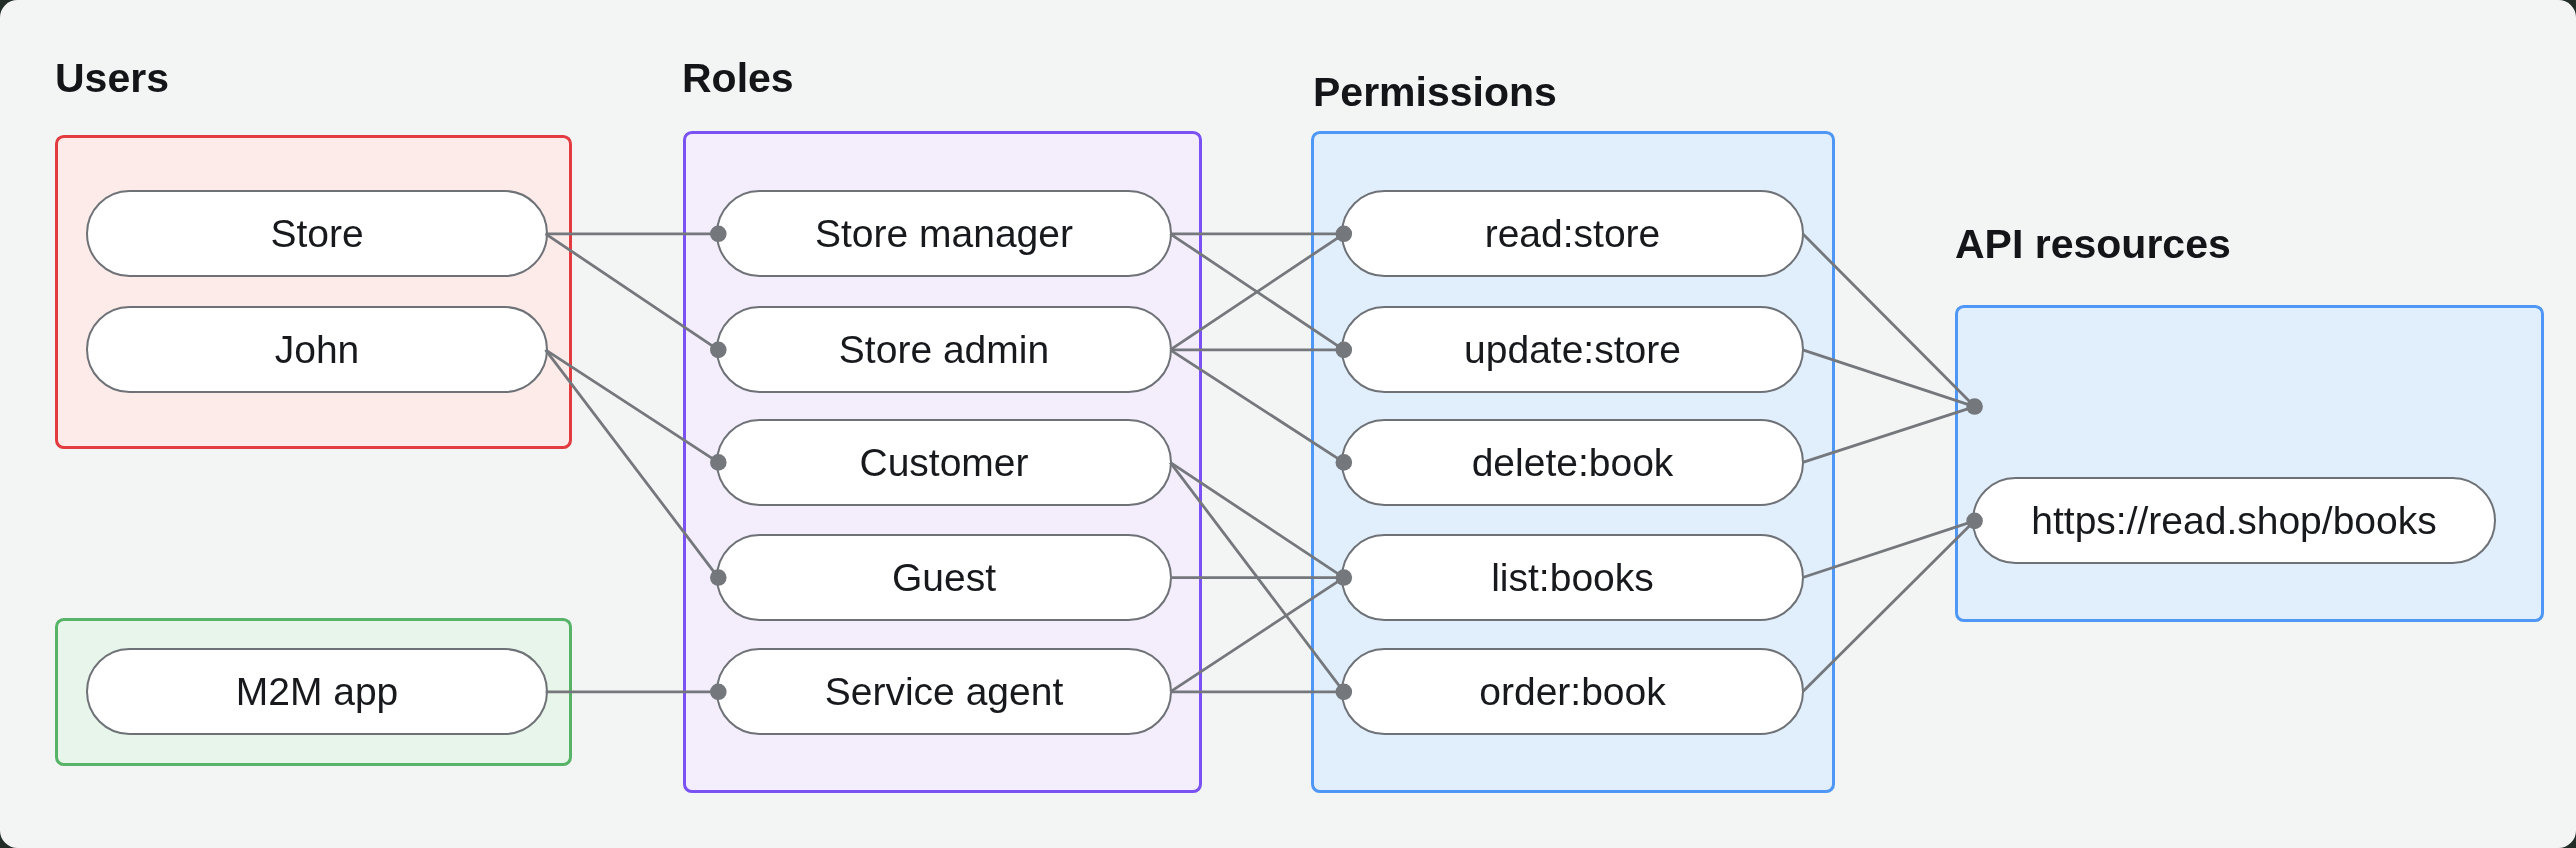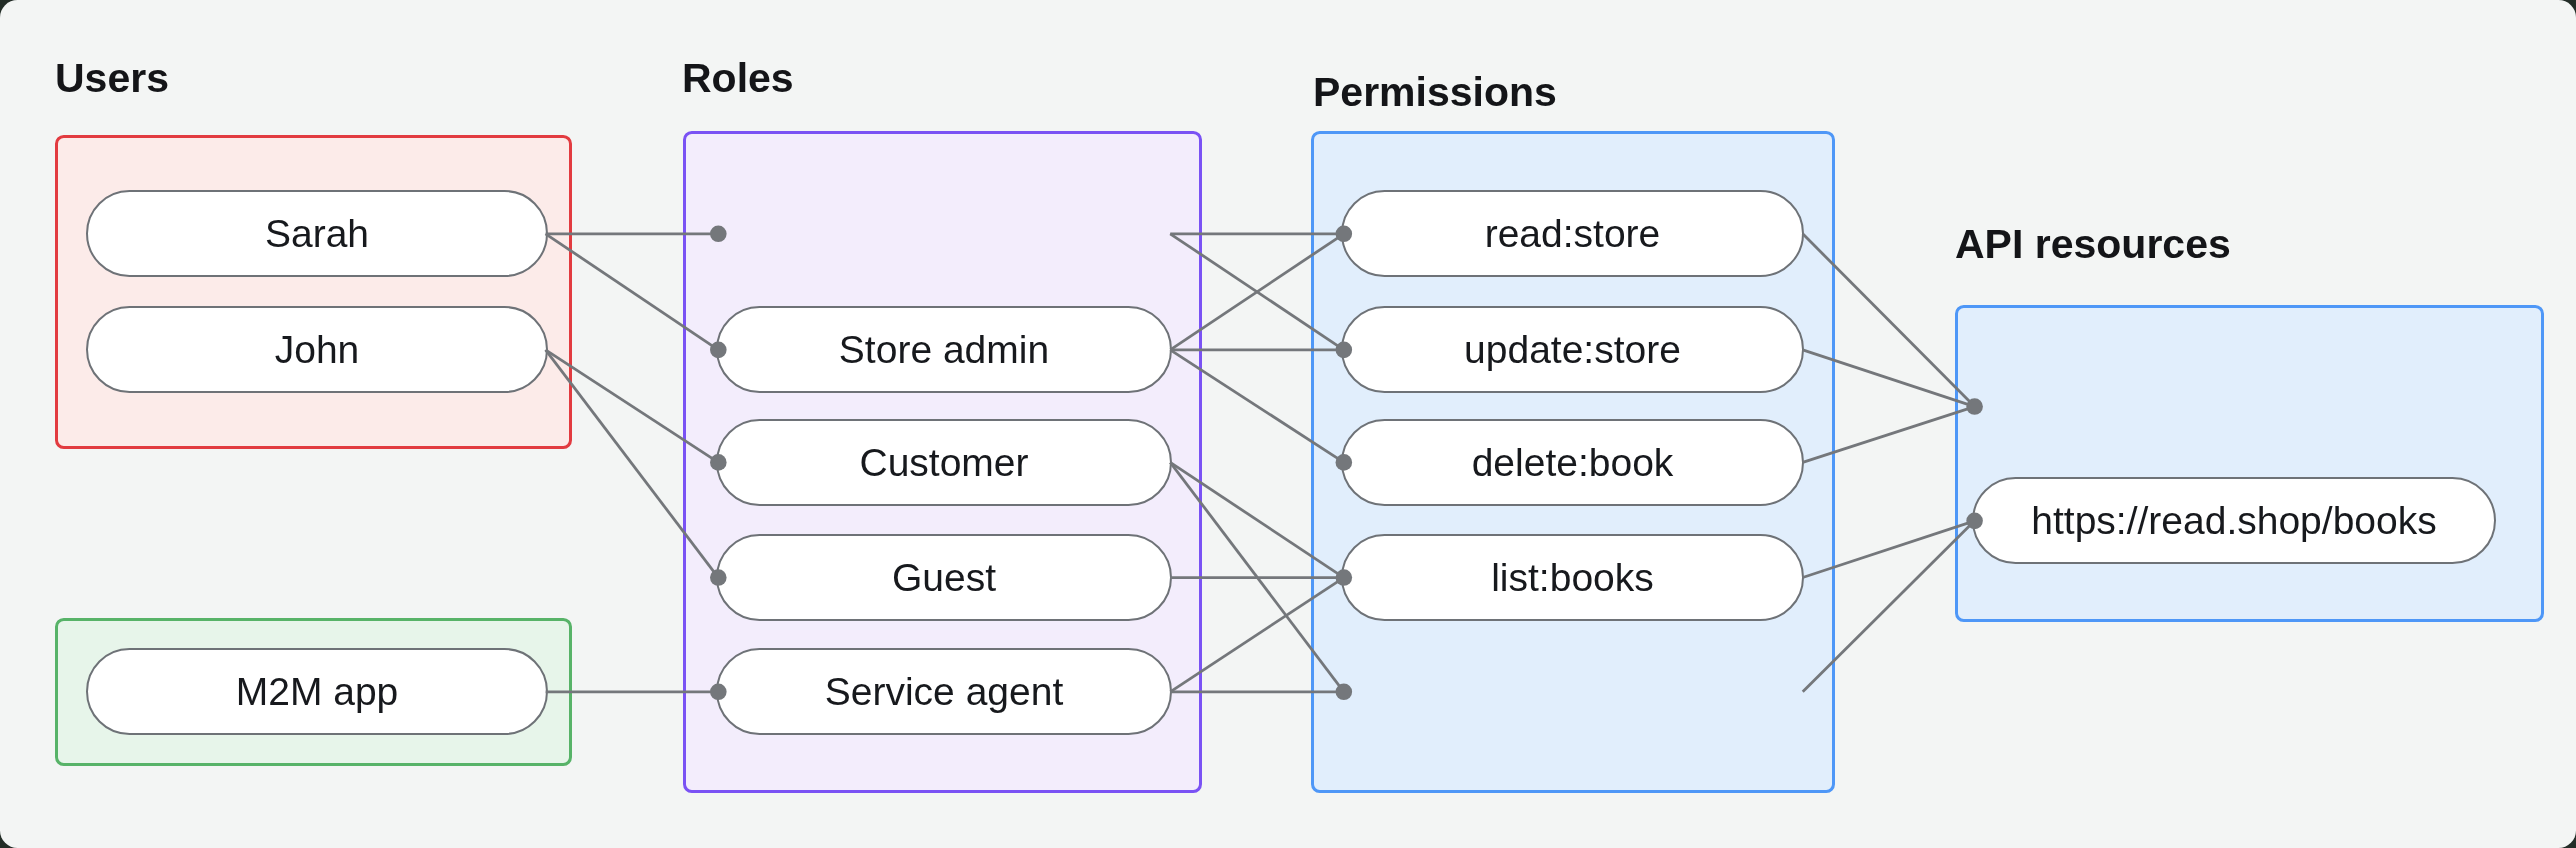--- a/index.html
+++ b/index.html
@@ -80,33 +80,35 @@
   <div class="glabel lbl-roles">Roles</div>
   <div class="glabel lbl-perms">Permissions</div>
   <div class="glabel lbl-api">API resources</div>
 
   <div class="gbox users-box"></div>
   <div class="gbox roles-box"></div>
   <div class="gbox perms-box"></div>
   <div class="gbox api-box"></div>
   <div class="gbox m2m-box"></div>
 
-  <div class="pill col-user r1">Sarah</div>
+  <div class="pill col-user r1">Store</div>
   <div class="pill col-user r2">John</div>
   <div class="pill col-user r5">M2M app</div>
 
+  <div class="pill col-role r1">Store manager</div>
   <div class="pill col-role r2">Store admin</div>
   <div class="pill col-role r3">Customer</div>
   <div class="pill col-role r4">Guest</div>
   <div class="pill col-role r5">Service agent</div>
 
   <div class="pill col-perm r1">read:store</div>
   <div class="pill col-perm r2">update:store</div>
   <div class="pill col-perm r3">delete:book</div>
   <div class="pill col-perm r4">list:books</div>
+  <div class="pill col-perm r5">order:book</div>
 
   <div class="pill col-api api-r2">https://read.shop/books</div>
 
   <svg id="edge-svg" width="2576" height="848" viewBox="0 0 2952 972">
       <line x1="625" y1="268" x2="823" y2="268" stroke="#74777b" stroke-width="3.2"></line>
       <line x1="625" y1="268" x2="823" y2="401" stroke="#74777b" stroke-width="3.2"></line>
       <line x1="625" y1="401" x2="823" y2="530" stroke="#74777b" stroke-width="3.2"></line>
       <line x1="625" y1="401" x2="823" y2="662" stroke="#74777b" stroke-width="3.2"></line>
       <line x1="625" y1="793" x2="823" y2="793" stroke="#74777b" stroke-width="3.2"></line>
       <line x1="1341" y1="268" x2="1540" y2="268" stroke="#74777b" stroke-width="3.2"></line>

